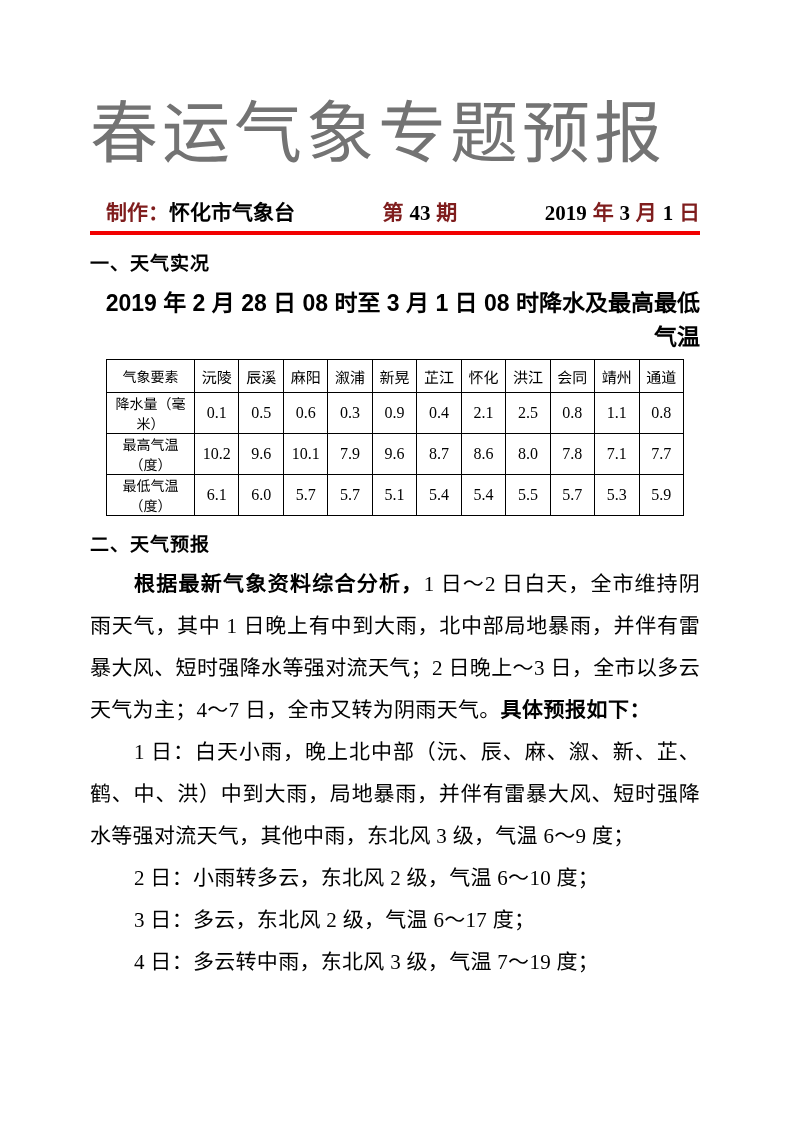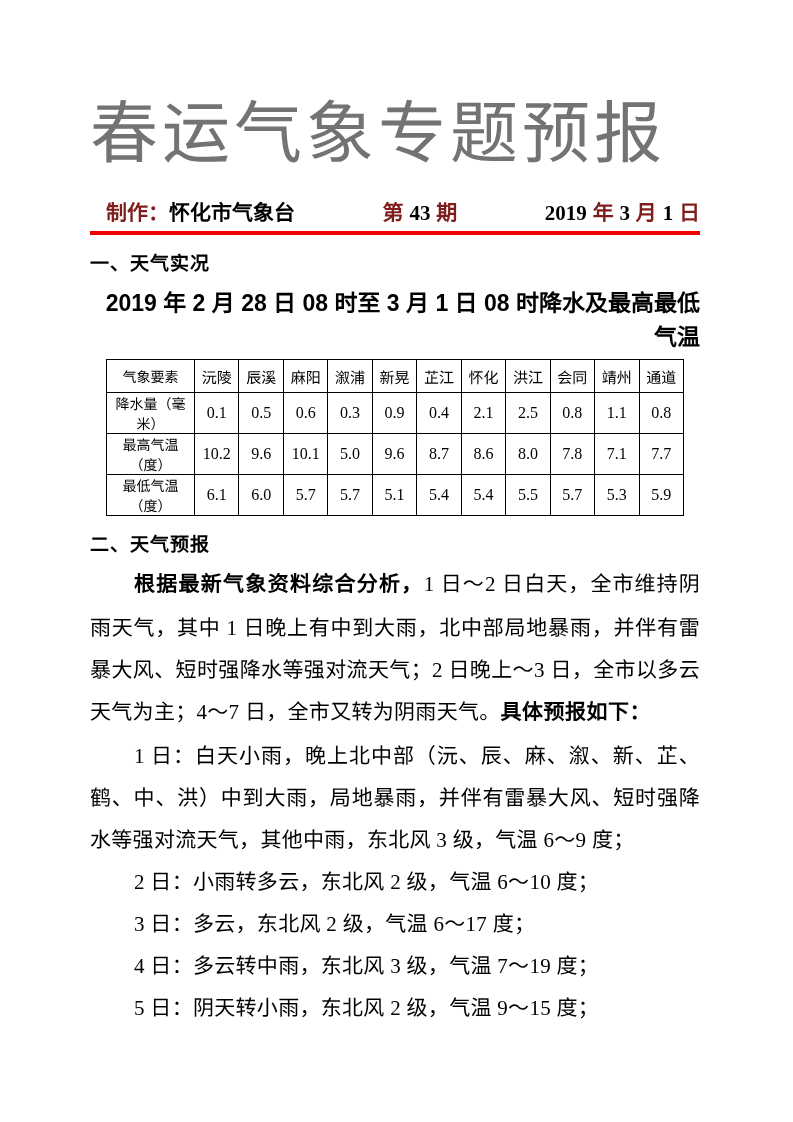--- a/index.html
+++ b/index.html
@@ -84,21 +84,21 @@
   .body-par{
     margin:7px 0 0 0;
     font-size:21px;
     line-height:42px;
     text-align:justify;
     text-indent:44px;
     letter-spacing:0.3px;
   }
   .body-par .lead-bold,.body-par .tail-bold{
     font-weight:bold;
-    font-family:Liberation Mono, monospace;
+    font-family:Liberation Sans, sans-serif;
     letter-spacing:0.5px;
   }
   .day-par{
     margin:0;
     font-size:21px;
     line-height:42px;
     text-align:justify;
     text-indent:44px;
     letter-spacing:0.3px;
   }
@@ -177,21 +177,21 @@
         <td class="cell-val">2.5</td>
         <td class="cell-val">0.8</td>
         <td class="cell-val">1.1</td>
         <td class="cell-val">0.8</td>
       </tr>
       <tr>
         <td class="cell-label">最高气温（度）</td>
         <td class="cell-val">10.2</td>
         <td class="cell-val">9.6</td>
         <td class="cell-val">10.1</td>
-        <td class="cell-val">5.0</td>
+        <td class="cell-val">7.9</td>
         <td class="cell-val">9.6</td>
         <td class="cell-val">8.7</td>
         <td class="cell-val">8.6</td>
         <td class="cell-val">8.0</td>
         <td class="cell-val">7.8</td>
         <td class="cell-val">7.1</td>
         <td class="cell-val">7.7</td>
       </tr>
       <tr>
         <td class="cell-label">最低气温（度）</td>
@@ -211,15 +211,14 @@
   </table>
 
   <h2 class="section-heading">二、天气预报</h2>
 
   <p class="body-par"><span class="lead-bold">根据最新气象资料综合分析，</span><span>1 日～2 日白天，全市维持阴雨天气，其中 1 日晚上有中到大雨，北中部局地暴雨，并伴有雷暴大风、短时强降水等强对流天气；2 日晚上～3 日，全市以多云天气为主；4～7 日，全市又转为阴雨天气。</span><span class="tail-bold">具体预报如下：</span></p>
 
   <p class="day-par">1 日：白天小雨，晚上北中部（沅、辰、麻、溆、新、芷、鹤、中、洪）中到大雨，局地暴雨，并伴有雷暴大风、短时强降水等强对流天气，其他中雨，东北风 3 级，气温 6～9 度；</p>
   <p class="day-par">2 日：小雨转多云，东北风 2 级，气温 6～10 度；</p>
   <p class="day-par">3 日：多云，东北风 2 级，气温 6～17 度；</p>
   <p class="day-par">4 日：多云转中雨，东北风 3 级，气温 7～19 度；</p>
-  <p class="day-par">5 日：阴天转小雨，东北风 2 级，气温 9～15 度；</p>
 
 </div>
 
 </body></html>

